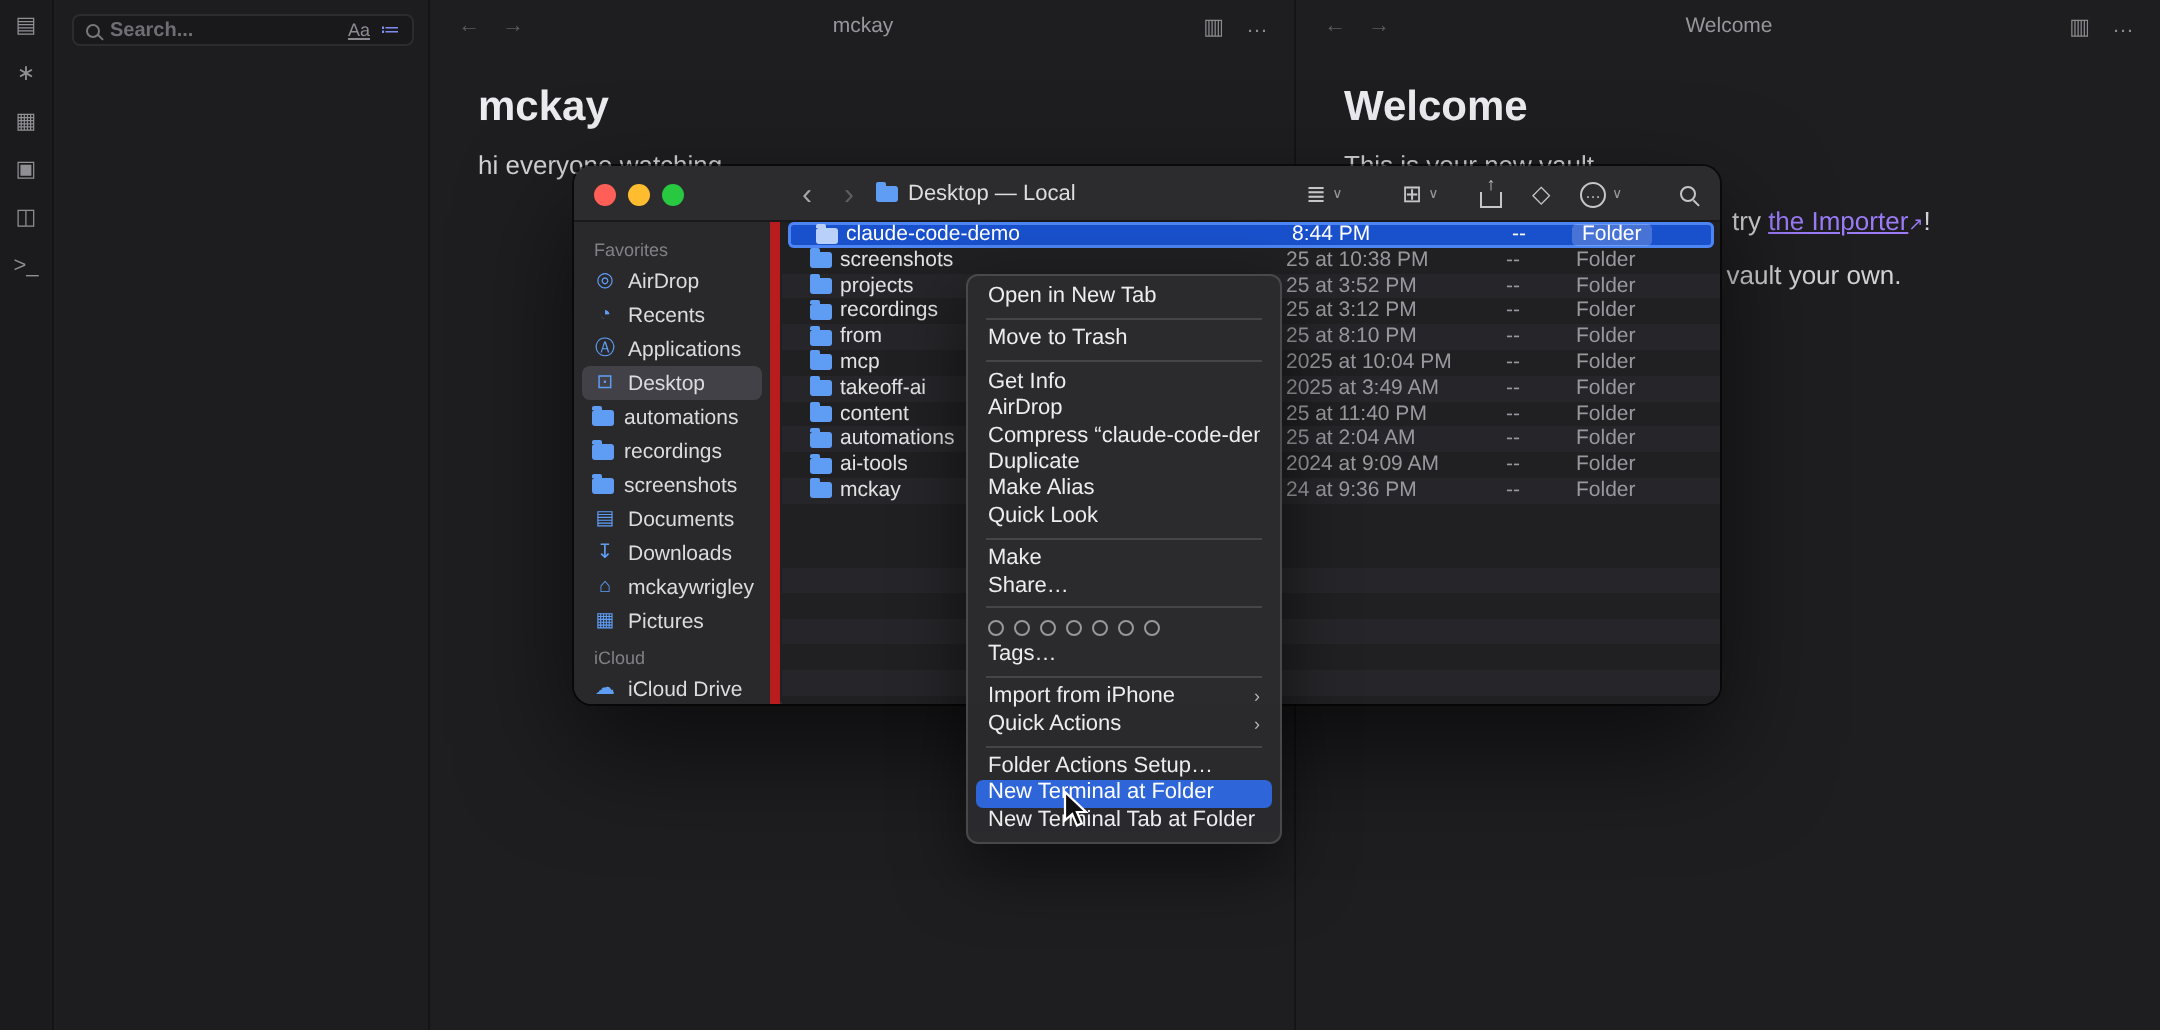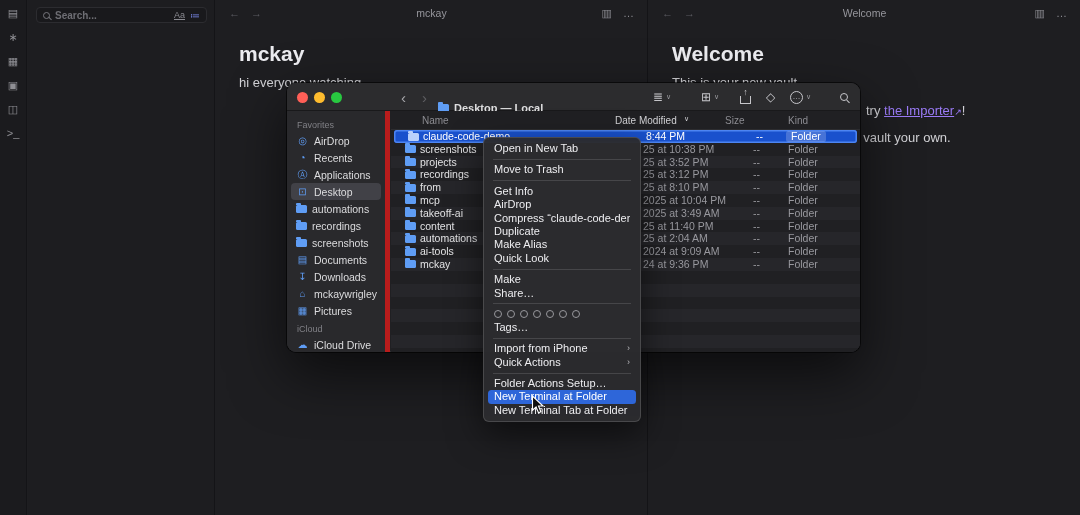--- a/index.html
+++ b/index.html
@@ -57,21 +57,21 @@
   .ftitle{position:relative;height:28px;background:#2c2c2e;border-bottom:1px solid #19191b;}
   .tl{position:absolute;top:8.5px;width:11px;height:11px;border-radius:50%;}
   .tl-red{left:10px;background:var(--close);}
   .tl-yellow{left:27px;background:var(--minimize);}
   .tl-green{left:44px;background:var(--zoom);}
   .ticon{position:absolute;top:0;height:28px;display:flex;align-items:center;gap:3px;
          color:#c6c6ca;font-size:12px;}
   .tchev{font-size:7px;color:#9a9a9e;}
   .fback{left:114px;font-size:15px;color:#a8a8ac;}
   .ffwd{left:135px;font-size:15px;color:#5f5f63;}
-  .fttl{left:151px;gap:5px;font-weight:700;font-size:11px;color:#dededf;margin-top:11px;}
+  .fttl{left:151px;gap:5px;font-weight:400;font-size:11px;color:#dededf;}
   .t-view{left:366px;}
   .t-group{left:414px;}
   .t-share{left:453px;}
   .t-tag{left:479px;}
   .t-more{left:503px;}
   .t-search{left:553px;}
   .share-ic{position:relative;width:11px;height:8px;border:1.2px solid #c6c6ca;border-top:none;margin-top:5px;}
   .share-ic::after{content:"↑";position:absolute;left:50%;transform:translateX(-50%);
                    top:-9px;font-size:9px;color:#c6c6ca;}
   .more-ic{width:13px;height:13px;border:1.2px solid #c6c6ca;border-radius:50%;display:flex;
@@ -291,27 +291,20 @@
         <span>Pictures</span>
       </div>
       <div class="fs-section"><span>iCloud</span></div>
       <div class="fs-item">
         <span class="sic ic-icloud">☁</span>
         <span>iCloud Drive</span>
       </div>
     </div>
 
   <div class="fmain">
-    <div class="fcols">
-      <span class="ch-name">Name</span>
-      <span class="ch-date">Date Modified</span>
-      <span class="ch-sort">∨</span>
-      <span class="ch-size">Size</span>
-      <span class="ch-kind">Kind</span>
-    </div>
     <div class="frows">
 
     <div class="frow selected">
           <span class="fic ic-folder"></span>
           <span class="nm">claude-code-demo</span>
           <span class="dt">8:44 PM</span>
           <span class="sz">--</span>
           <span class="kd">Folder</span>
         </div>
         <div class="frow">

